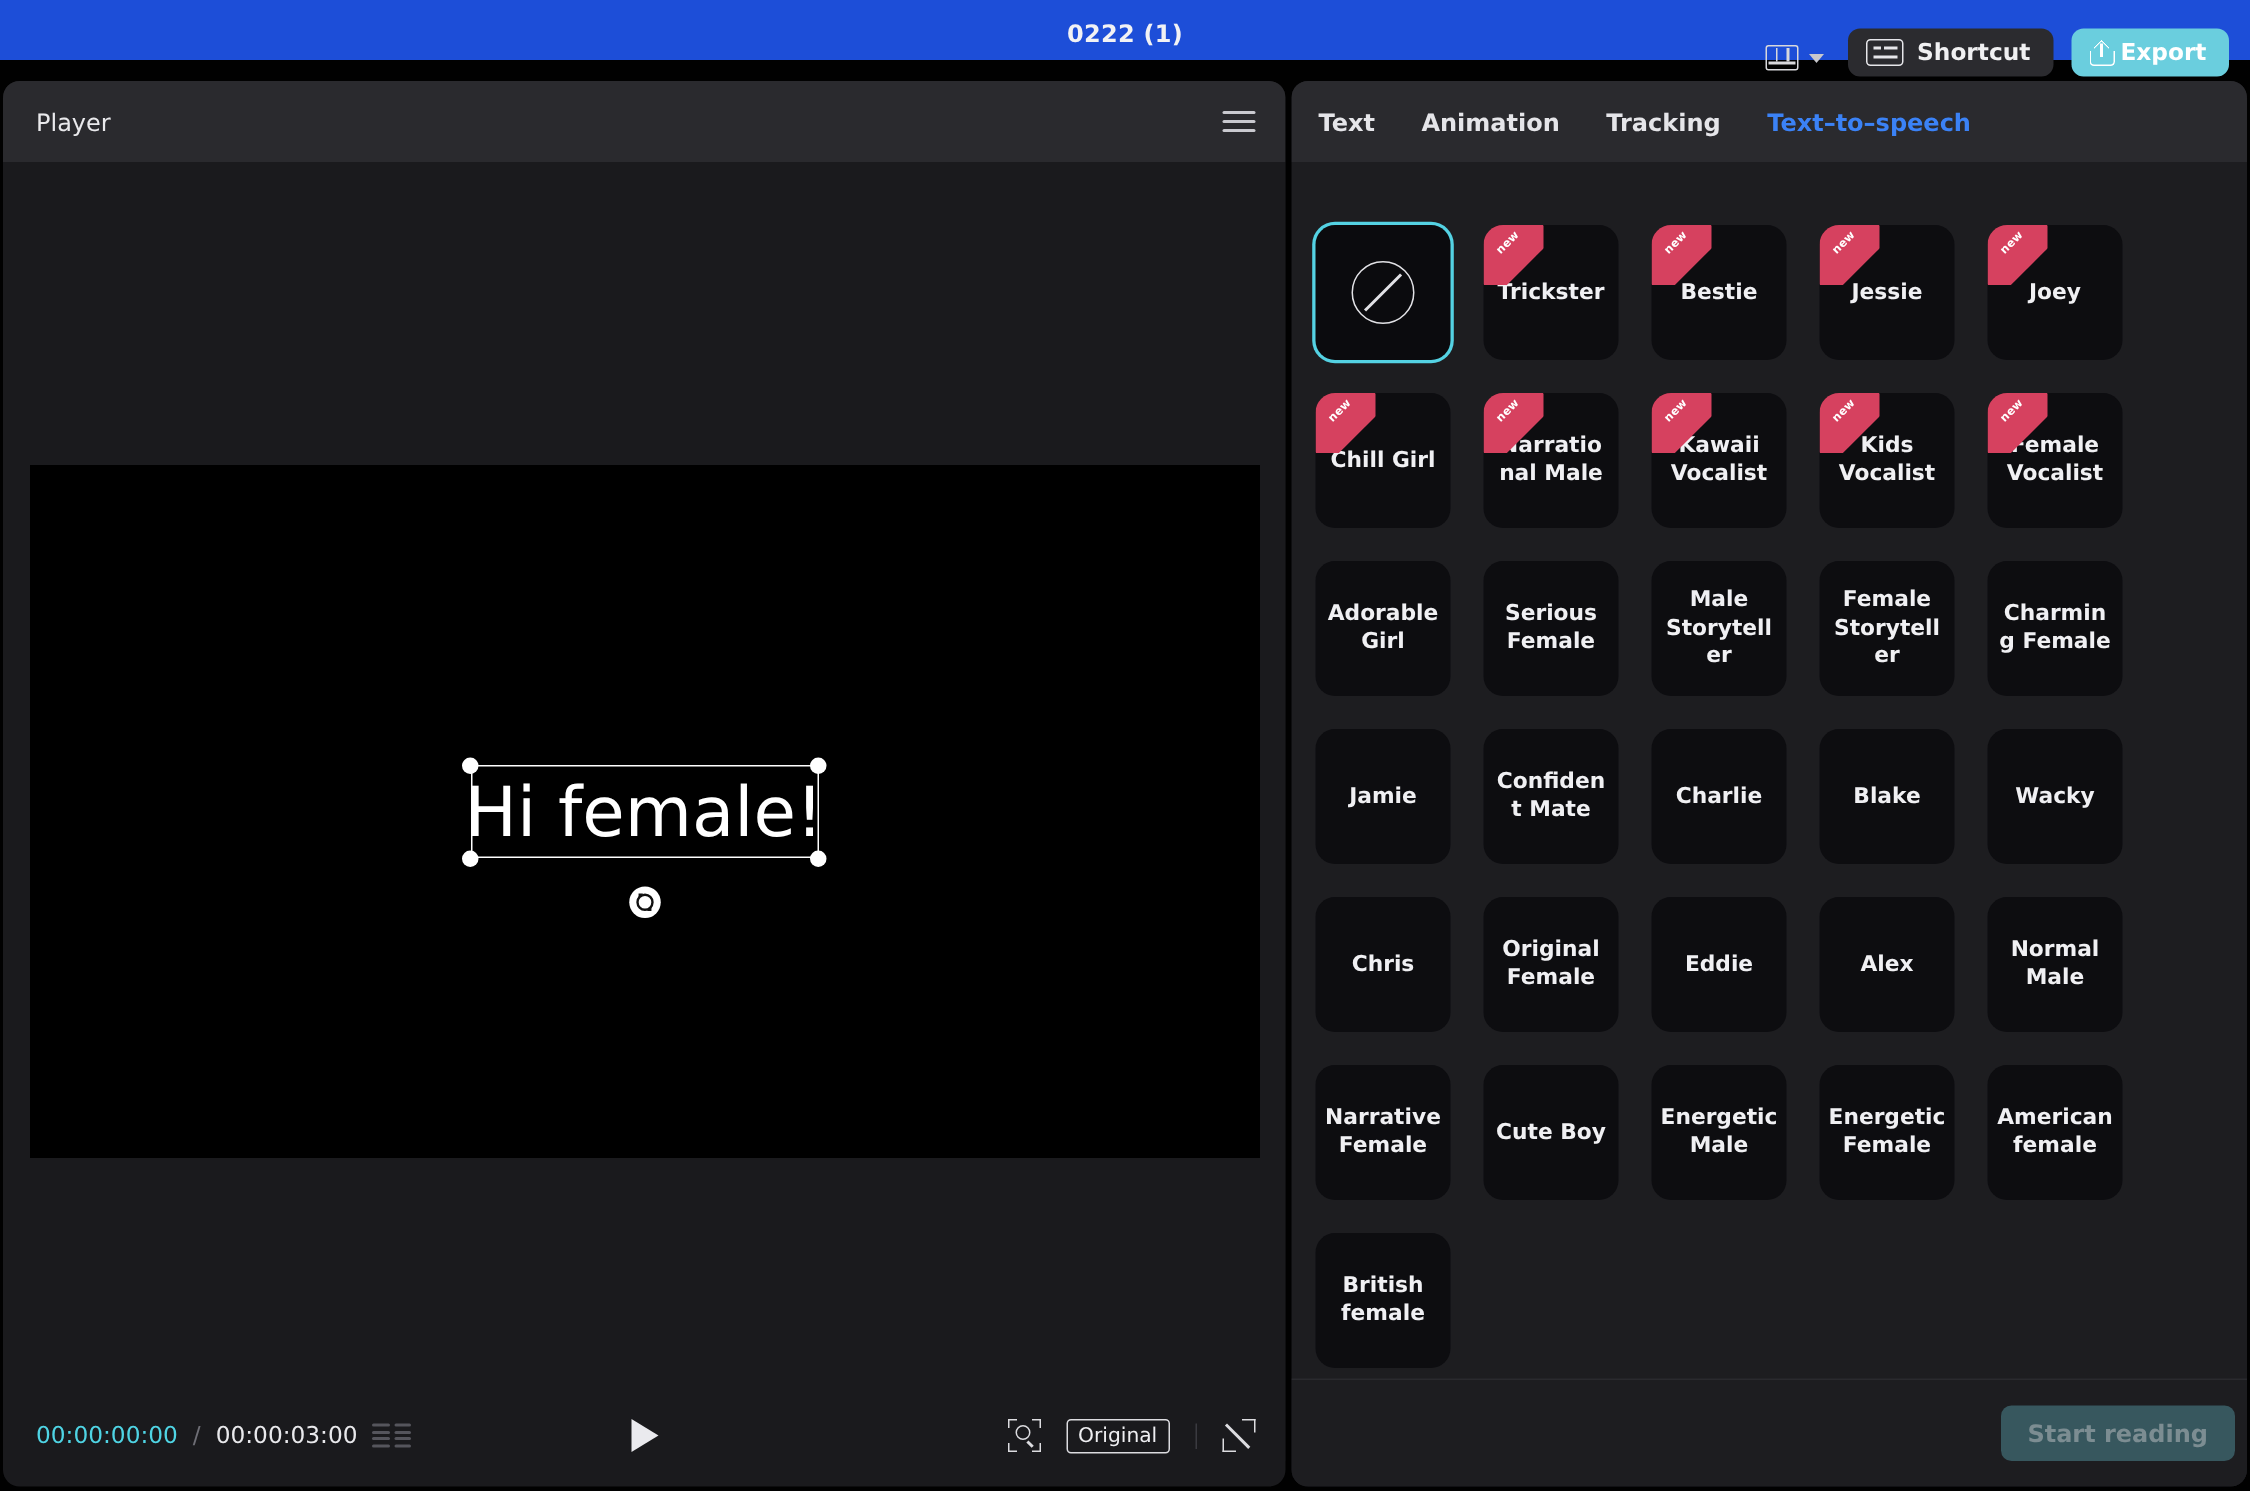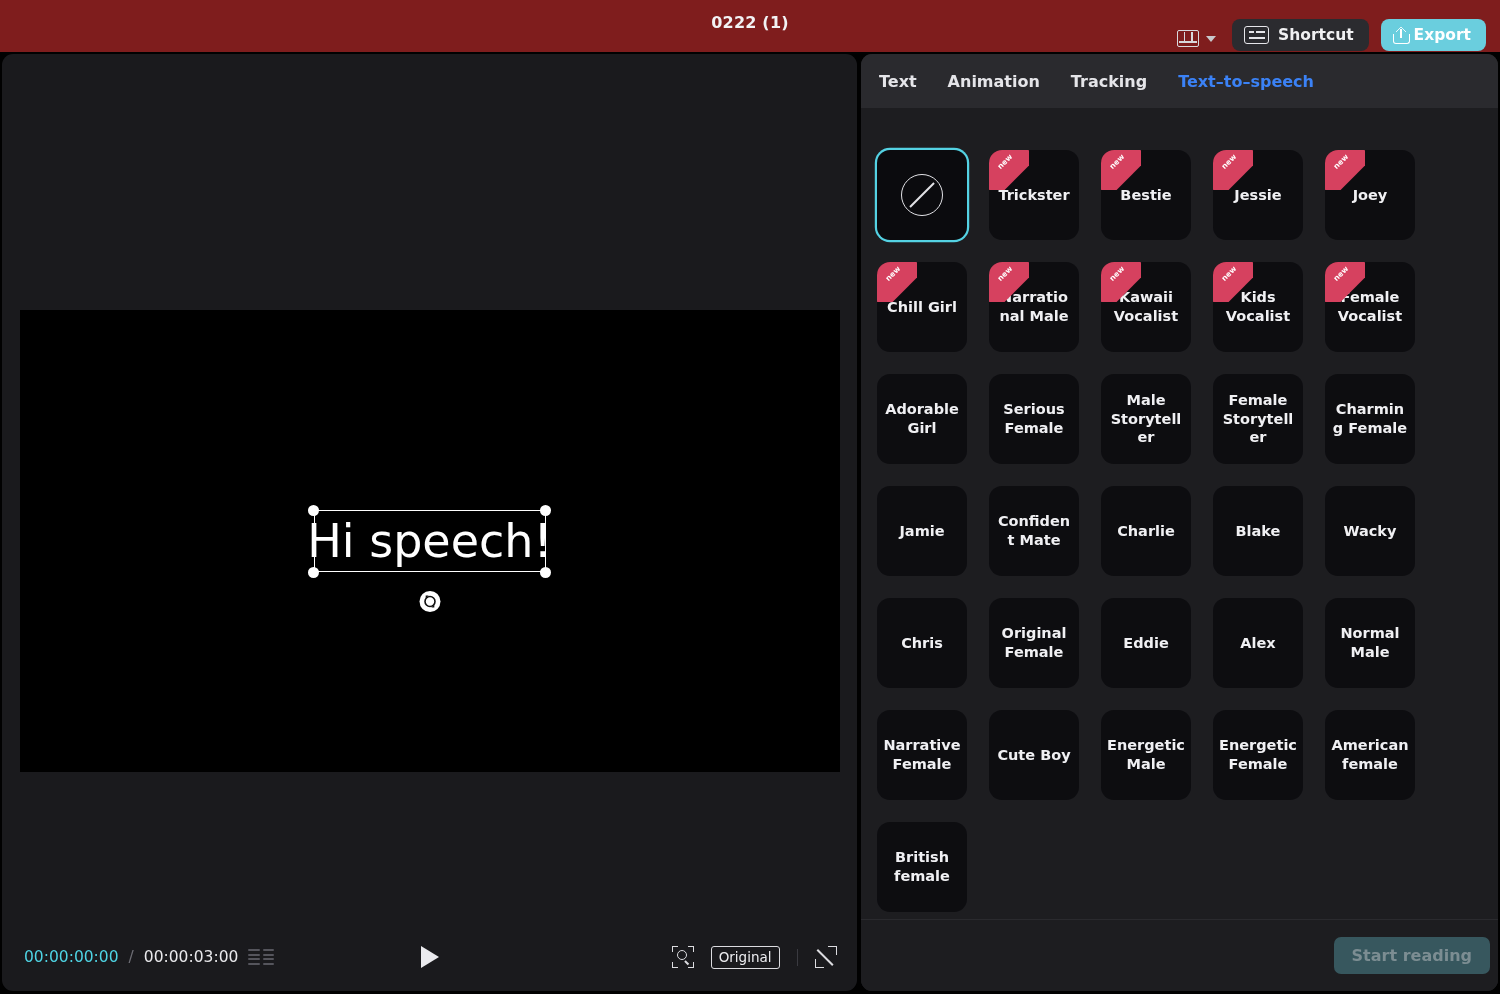--- a/index.html
+++ b/index.html
@@ -6,22 +6,22 @@
   html, body {
     width: 1500px; height: 994px;
     background: #010101;
     font-family: "DejaVu Sans", "Liberation Sans", sans-serif;
     overflow: hidden;
   }
   body { position: relative; }
 
   
   .topbar {
-    position: absolute; left: 0; top: 0; width: 1500px; height: 52px;
-    background: #7f1d1d;
+    position: absolute; left: 0; top: 0; width: 1500px; height: 40px;
+    background: #1d4ed8;
     display: flex; align-items: center;
   }
   .topbar-title {
     position: absolute; left: 0; right: 0; top: 13px;
     text-align: center; color: #f2f2f4;
     font-size: 16px; font-weight: bold; letter-spacing: .2px;
   }
   .topbar-right {
     position: absolute; right: 14px; top: 0; height: 51px;
     display: flex; align-items: flex-end; gap: 12px;
@@ -288,25 +288,33 @@
         <span class="tray"></span>
           <span class="stem"></span>
           <span class="arw"></span>
       </span>
       <span>Export</span>
     </div>
   </div>
 </div>
 
 <div class="player">
+  <div class="player-head">
+    <div class="ptitle">Player</div>
+    <div class="burger">
+        <i></i>
+        <i></i>
+        <i></i>
+      </div>
+  </div>
 
   <div class="stage">
     <div class="canvas">
       <div class="txt-obj">
-        <span class="label">Hi speech!</span>
+        <span class="label">Hi female!</span>
         <span class="hdl tl"></span>
         <span class="hdl tr"></span>
         <span class="hdl bl"></span>
         <span class="hdl br"></span>
         <span class="rot">
           <svg width="15" height="15" viewBox="0 0 15 15">
             <circle cx="7.5" cy="7.5" r="5" fill="none" stroke="#111" stroke-width="1.6"></circle>
             <path d="M3.2 4.6 L3.2 1.6 L6.2 1.6 Z" fill="#111"></path>
             <path d="M11.8 10.4 L11.8 13.4 L8.8 13.4 Z" fill="#111"></path>
           </svg>

